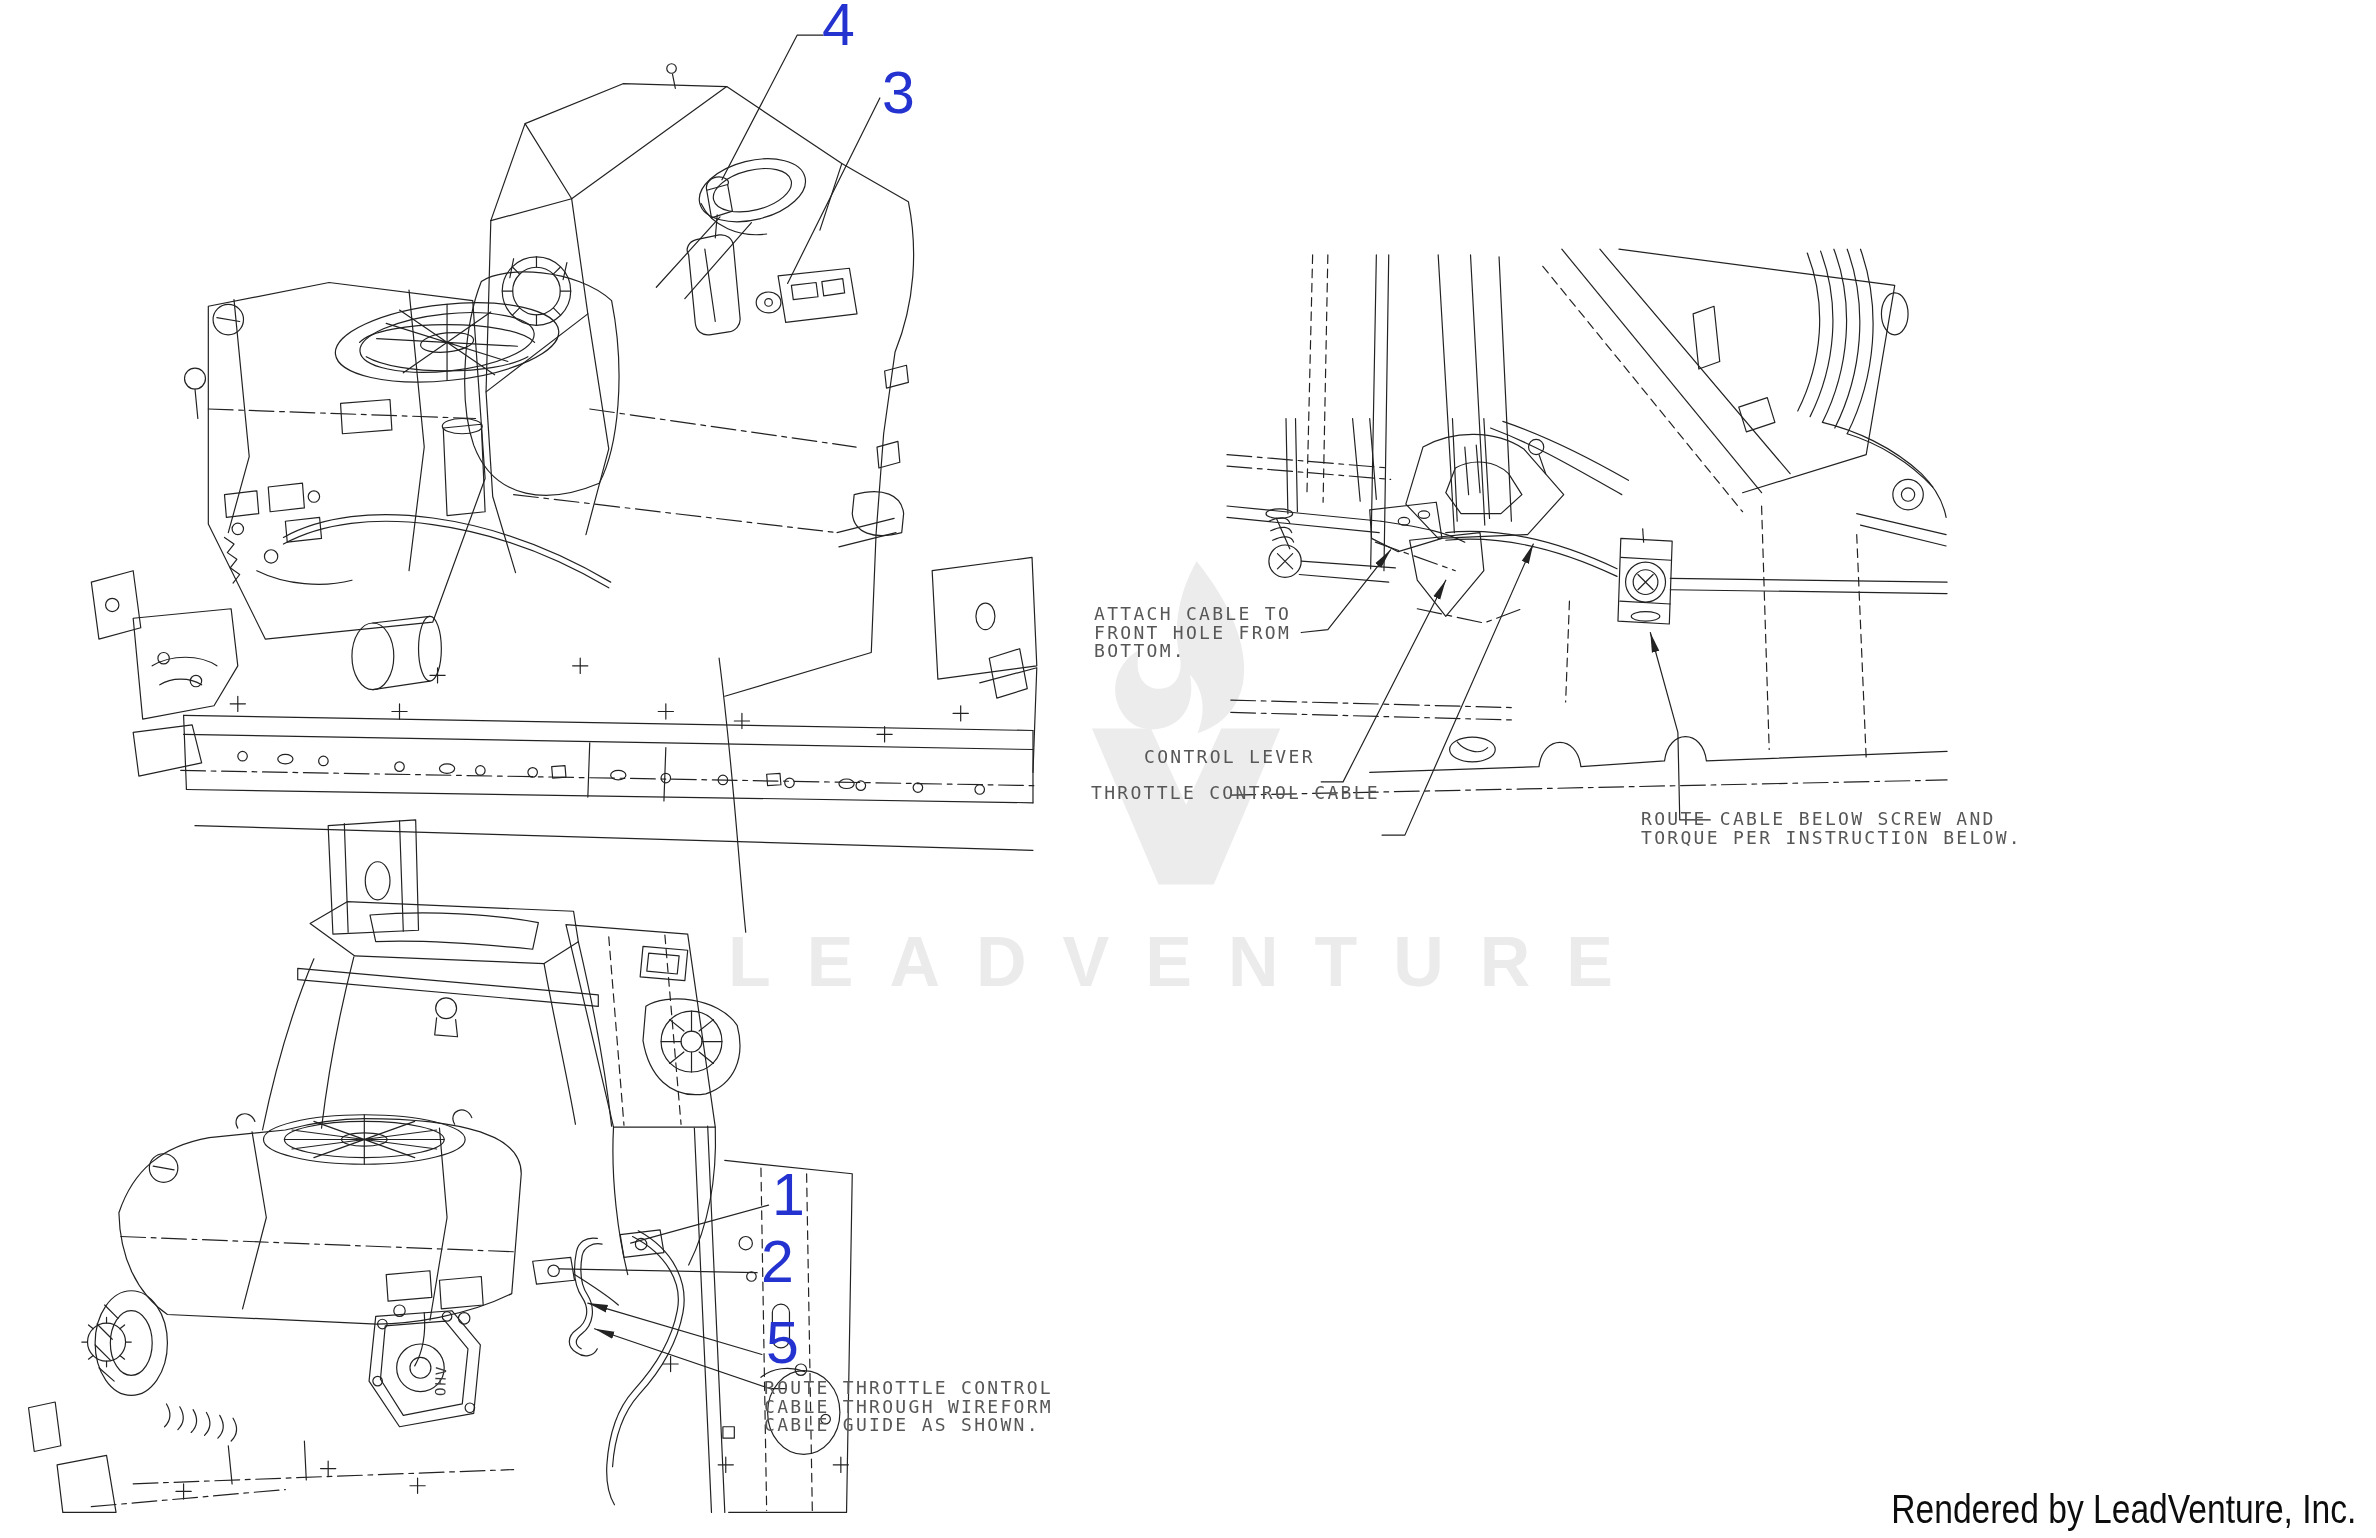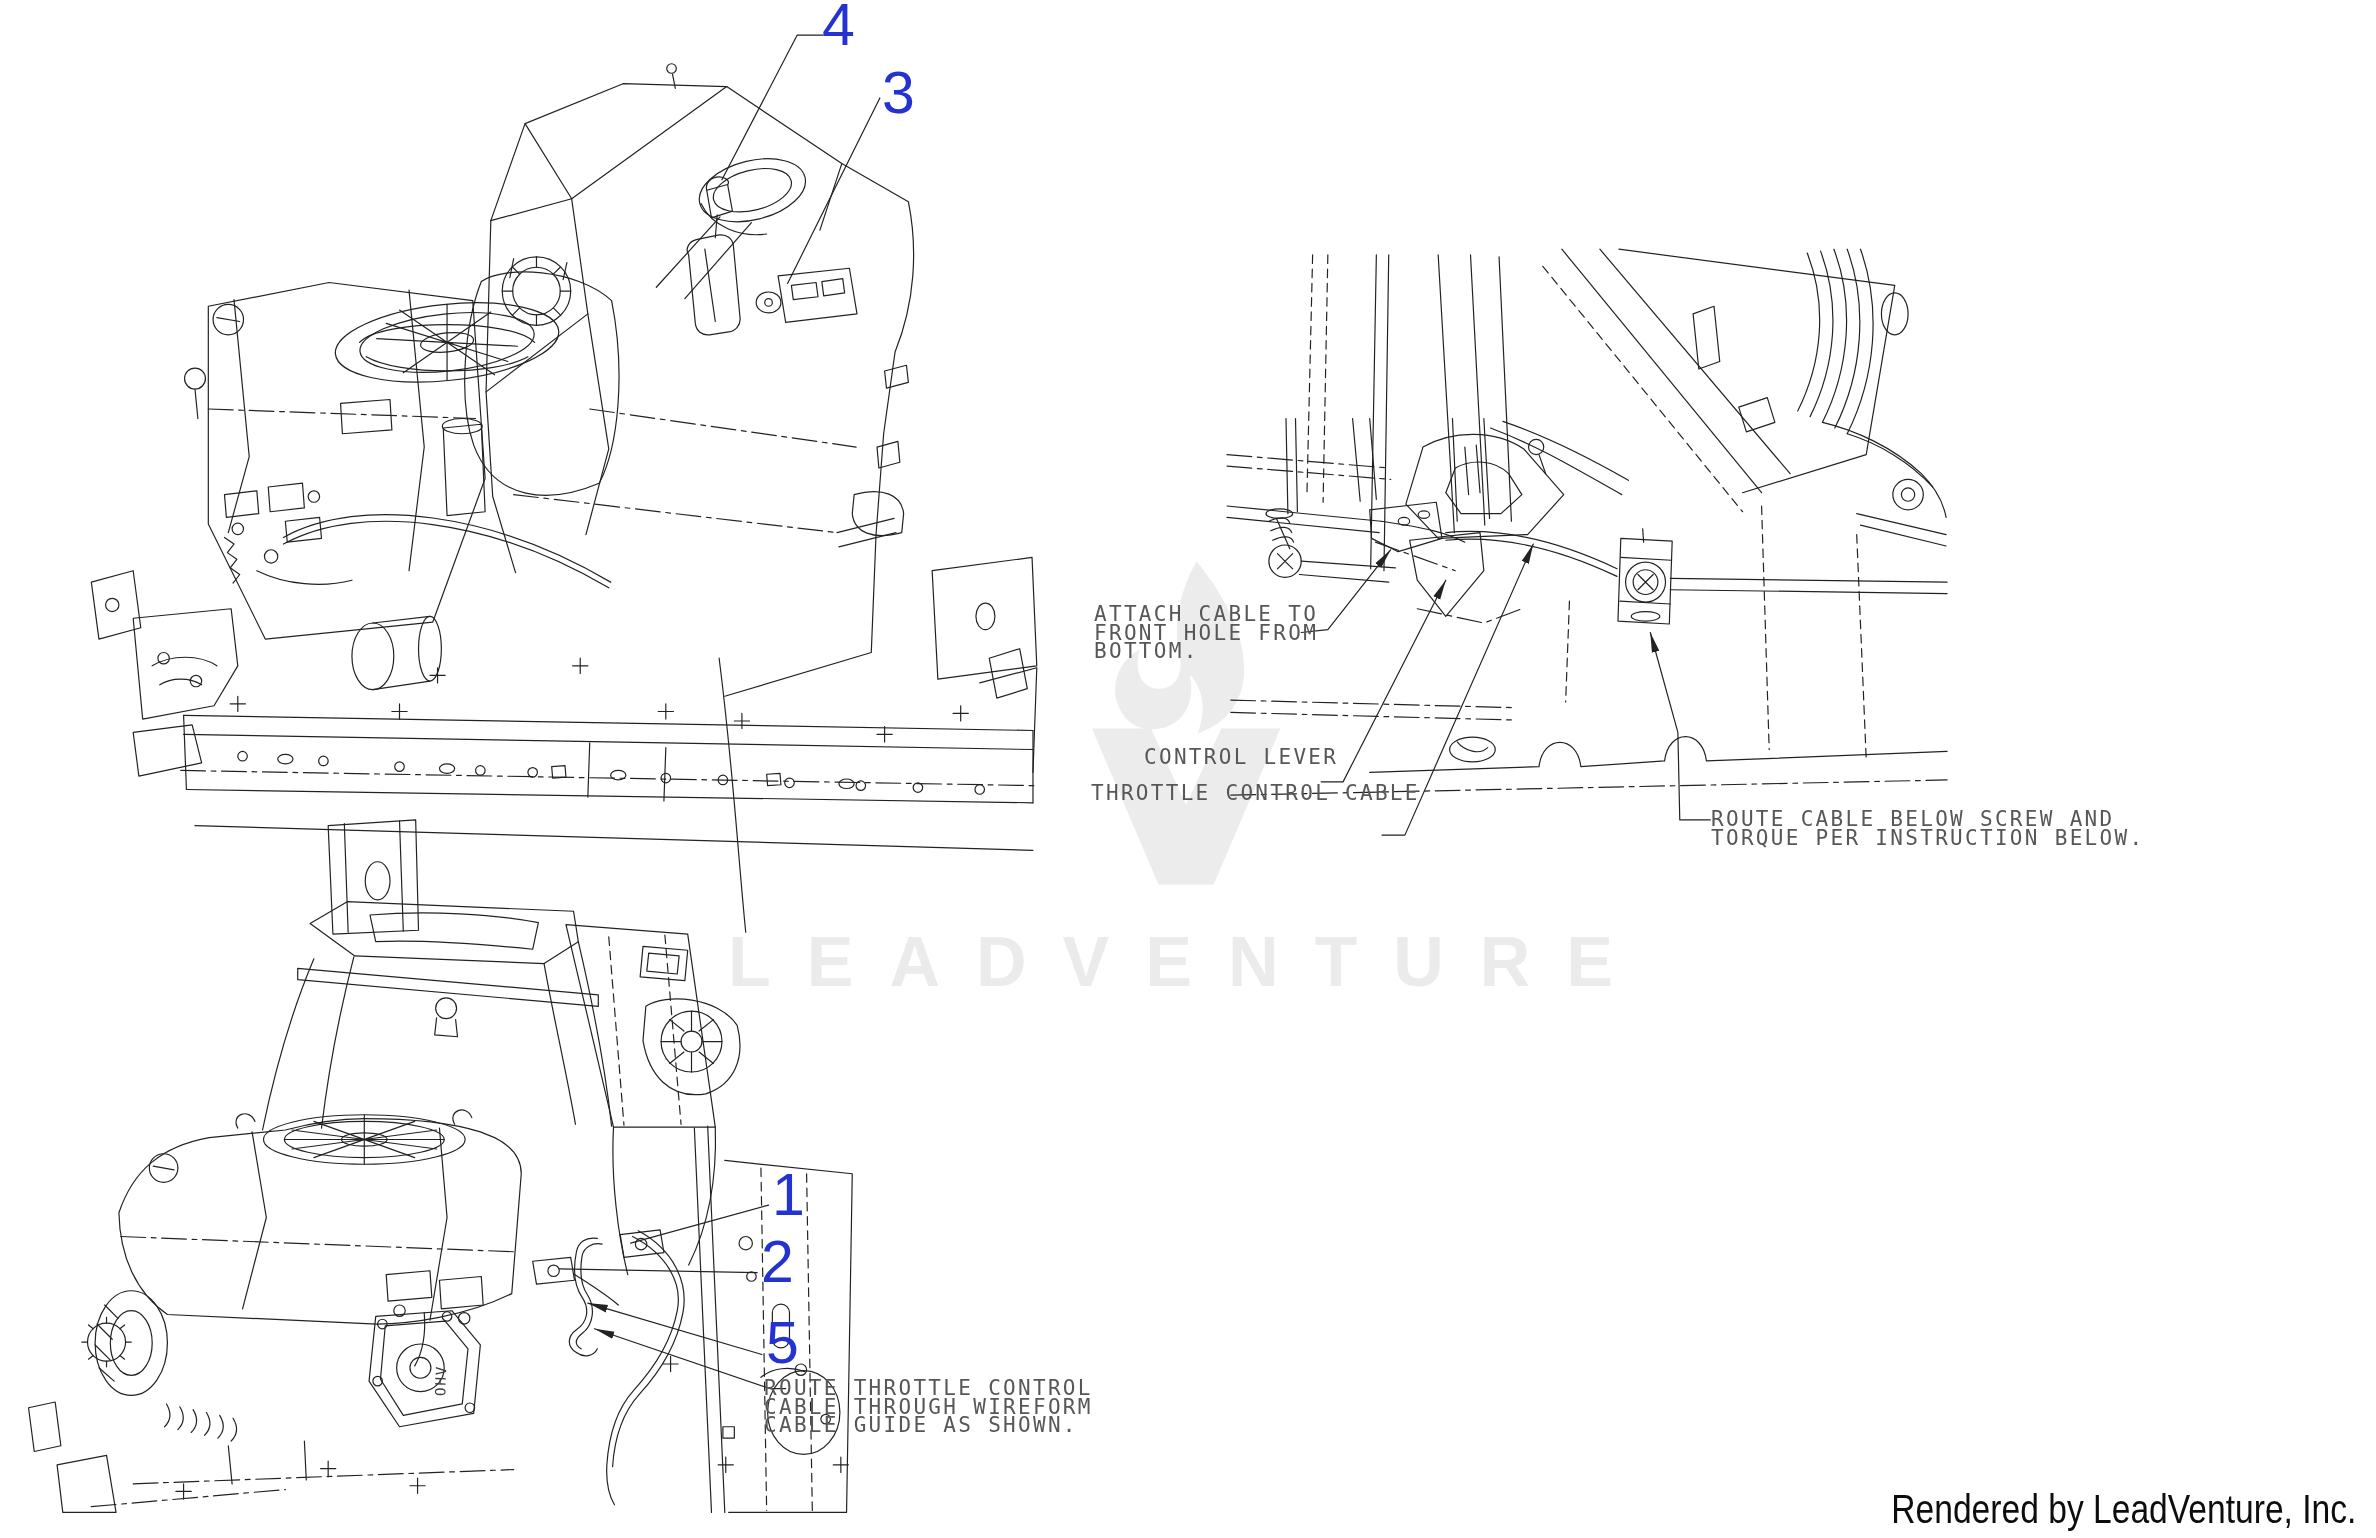--- a/index.html
+++ b/index.html
@@ -15,21 +15,21 @@
   
   svg.art{position:absolute;left:0;top:0;z-index:2;}
   svg.art *{fill:none;stroke:#222222;stroke-width:1.25;stroke-linecap:round;stroke-linejoin:round;}
   svg.art .dash{stroke-dasharray:9 6;}
   svg.art .cl{stroke-dasharray:26 6 5 6;}
   svg.art .ld{stroke-width:1.4;}
   svg.art .arrow{fill:#222222;stroke:none;}
   svg.art text.cadtxt{fill:#3c3c3c;stroke:none;font-family:"DejaVu Sans Mono",monospace;font-size:15px;letter-spacing:2px;}
 
   
-  .cad{position:absolute;z-index:3;font-family:"DejaVu Sans Mono",monospace;font-size:21px;
+  .cad{position:absolute;z-index:3;font-family:"DejaVu Sans Mono",monospace;font-size:18px;
        line-height:18.5px;letter-spacing:2.3px;color:#575757;white-space:nowrap;}
 
   
   .co{position:absolute;z-index:3;font-family:"Liberation Sans",sans-serif;font-size:59px;
       line-height:59px;color:#2433d0;cursor:pointer;}
 
   
   .footer{position:absolute;z-index:3;left:0;top:1487px;width:100%;text-align:right;padding-left:24px;}
   .footer span{display:inline-block;transform:scaleX(0.84);font-family:"Liberation Sans",sans-serif;
       font-size:40px;color:#0d0d0d;white-space:nowrap;}
@@ -417,21 +417,21 @@
   </div>
 
   <div class="cad" style="left:1144px;top:748px;">
     <div>CONTROL LEVER</div>
   </div>
 
   <div class="cad" style="left:1091px;top:784px;">
     <div>THROTTLE CONTROL CABLE</div>
   </div>
 
-  <div class="cad" style="left:1711px;top:810px;">
+  <div class="cad" style="left:1641px;top:810px;">
     <div>ROUTE CABLE BELOW SCREW AND</div>
     <div>TORQUE PER INSTRUCTION BELOW.</div>
   </div>
 
   <div class="cad" style="left:764px;top:1379px;">
     <div>ROUTE THROTTLE CONTROL</div>
     <div>CABLE THROUGH WIREFORM</div>
     <div>CABLE GUIDE AS SHOWN.</div>
   </div>
 

